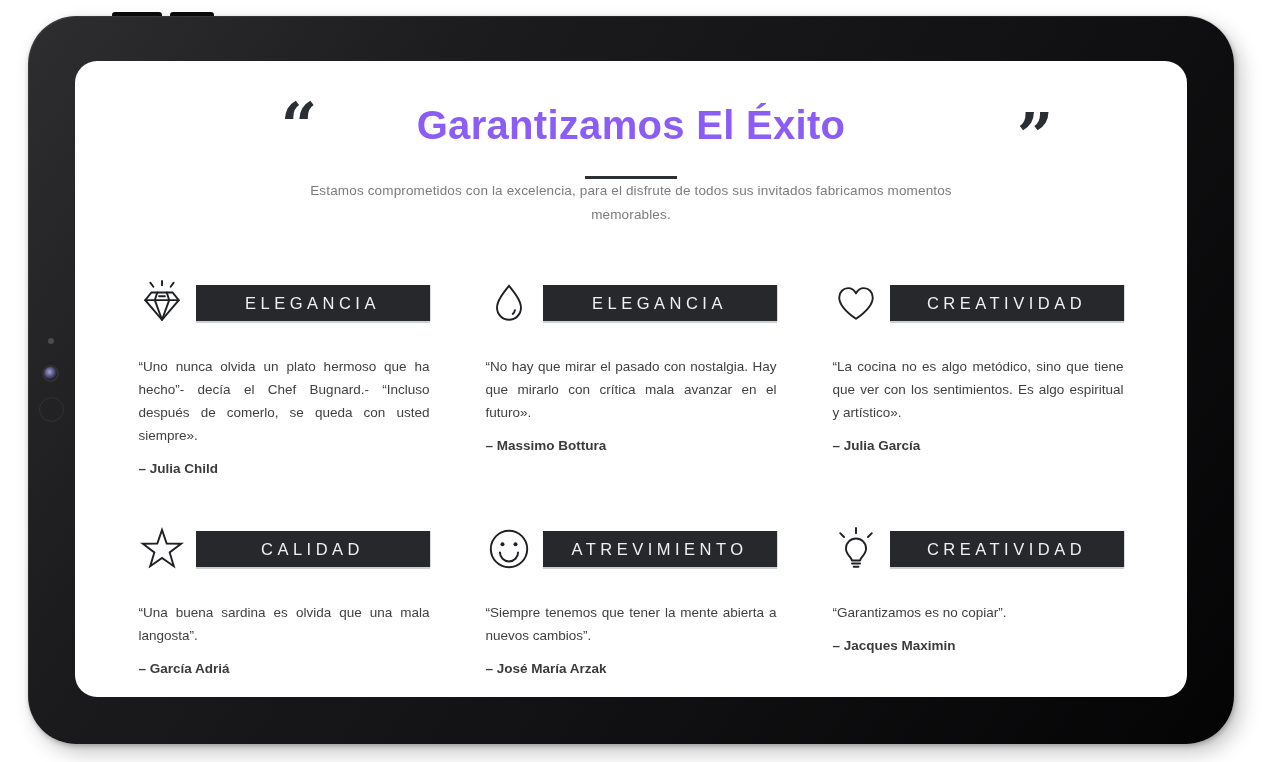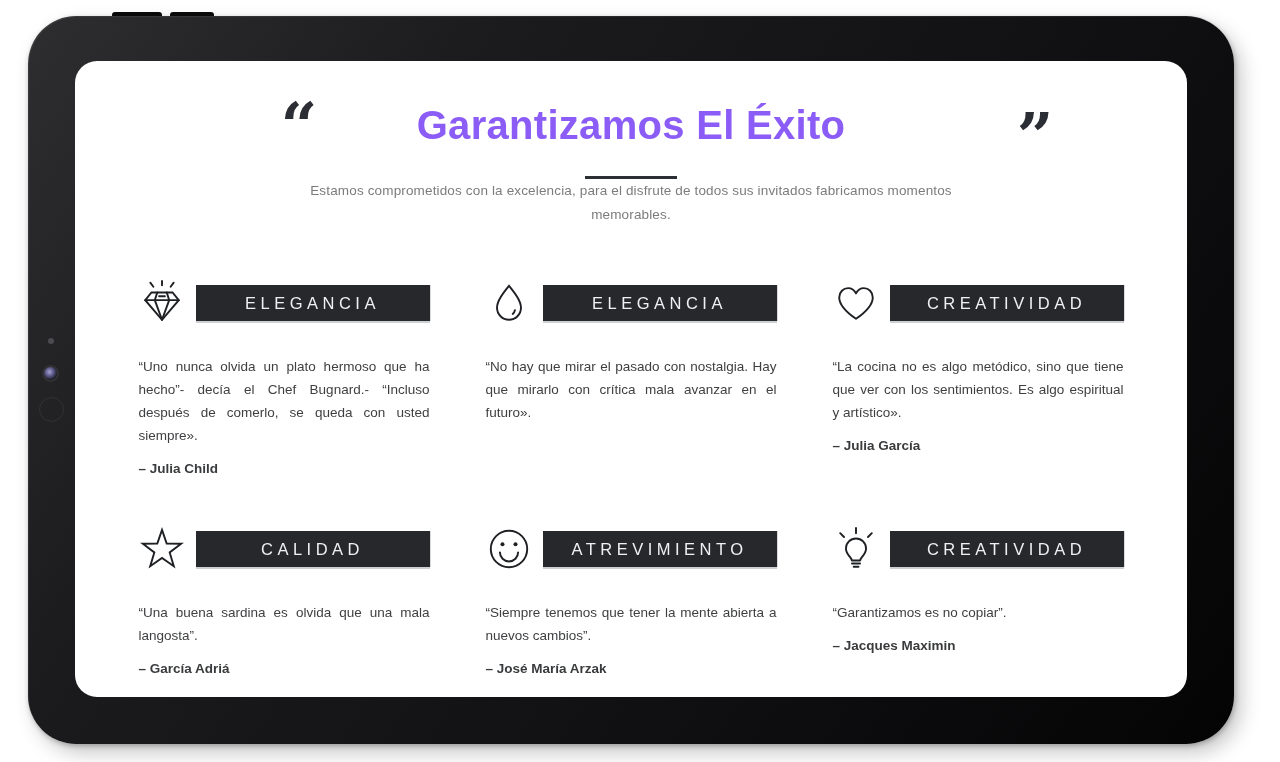--- a/index.html
+++ b/index.html
@@ -106,20 +106,21 @@
                 <svg viewBox="0 0 48 48">
                   <path d="M24 6 C18 13.5 11.5 21.5 11.5 29 a12.5 12.5 0 0 0 25 0 C36.5 21.5 30 13.5 24 6 Z"></path>
                   <path d="M30.2 31.5 a6.6 6.6 0 0 1 -2.3 3.9"></path>
                 </svg>
               </span>
               <div class="label-bar">
                 <span>ELEGANCIA</span>
               </div>
             </div>
             <p class="card-quote">“No hay que mirar el pasado con nostalgia. Hay que mirarlo con crítica mala avanzar en el futuro».</p>
+            <p class="card-author">– Massimo Bottura</p>
           </div>
 
           <div class="card">
             <div class="card-header">
               <span class="card-icon">
                 <svg viewBox="0 0 48 48">
                   <path d="M24 40.5 C11 31.5 6.5 24.8 6.5 18.2 C6.5 12.6 10.8 8.5 15.8 8.5 C19.2 8.5 22.3 10.6 24 14 C25.7 10.6 28.8 8.5 32.2 8.5 C37.2 8.5 41.5 12.6 41.5 18.2 C41.5 24.8 37 31.5 24 40.5 Z" stroke-linejoin="round"></path>
                 </svg>
               </span>
               <div class="label-bar">

